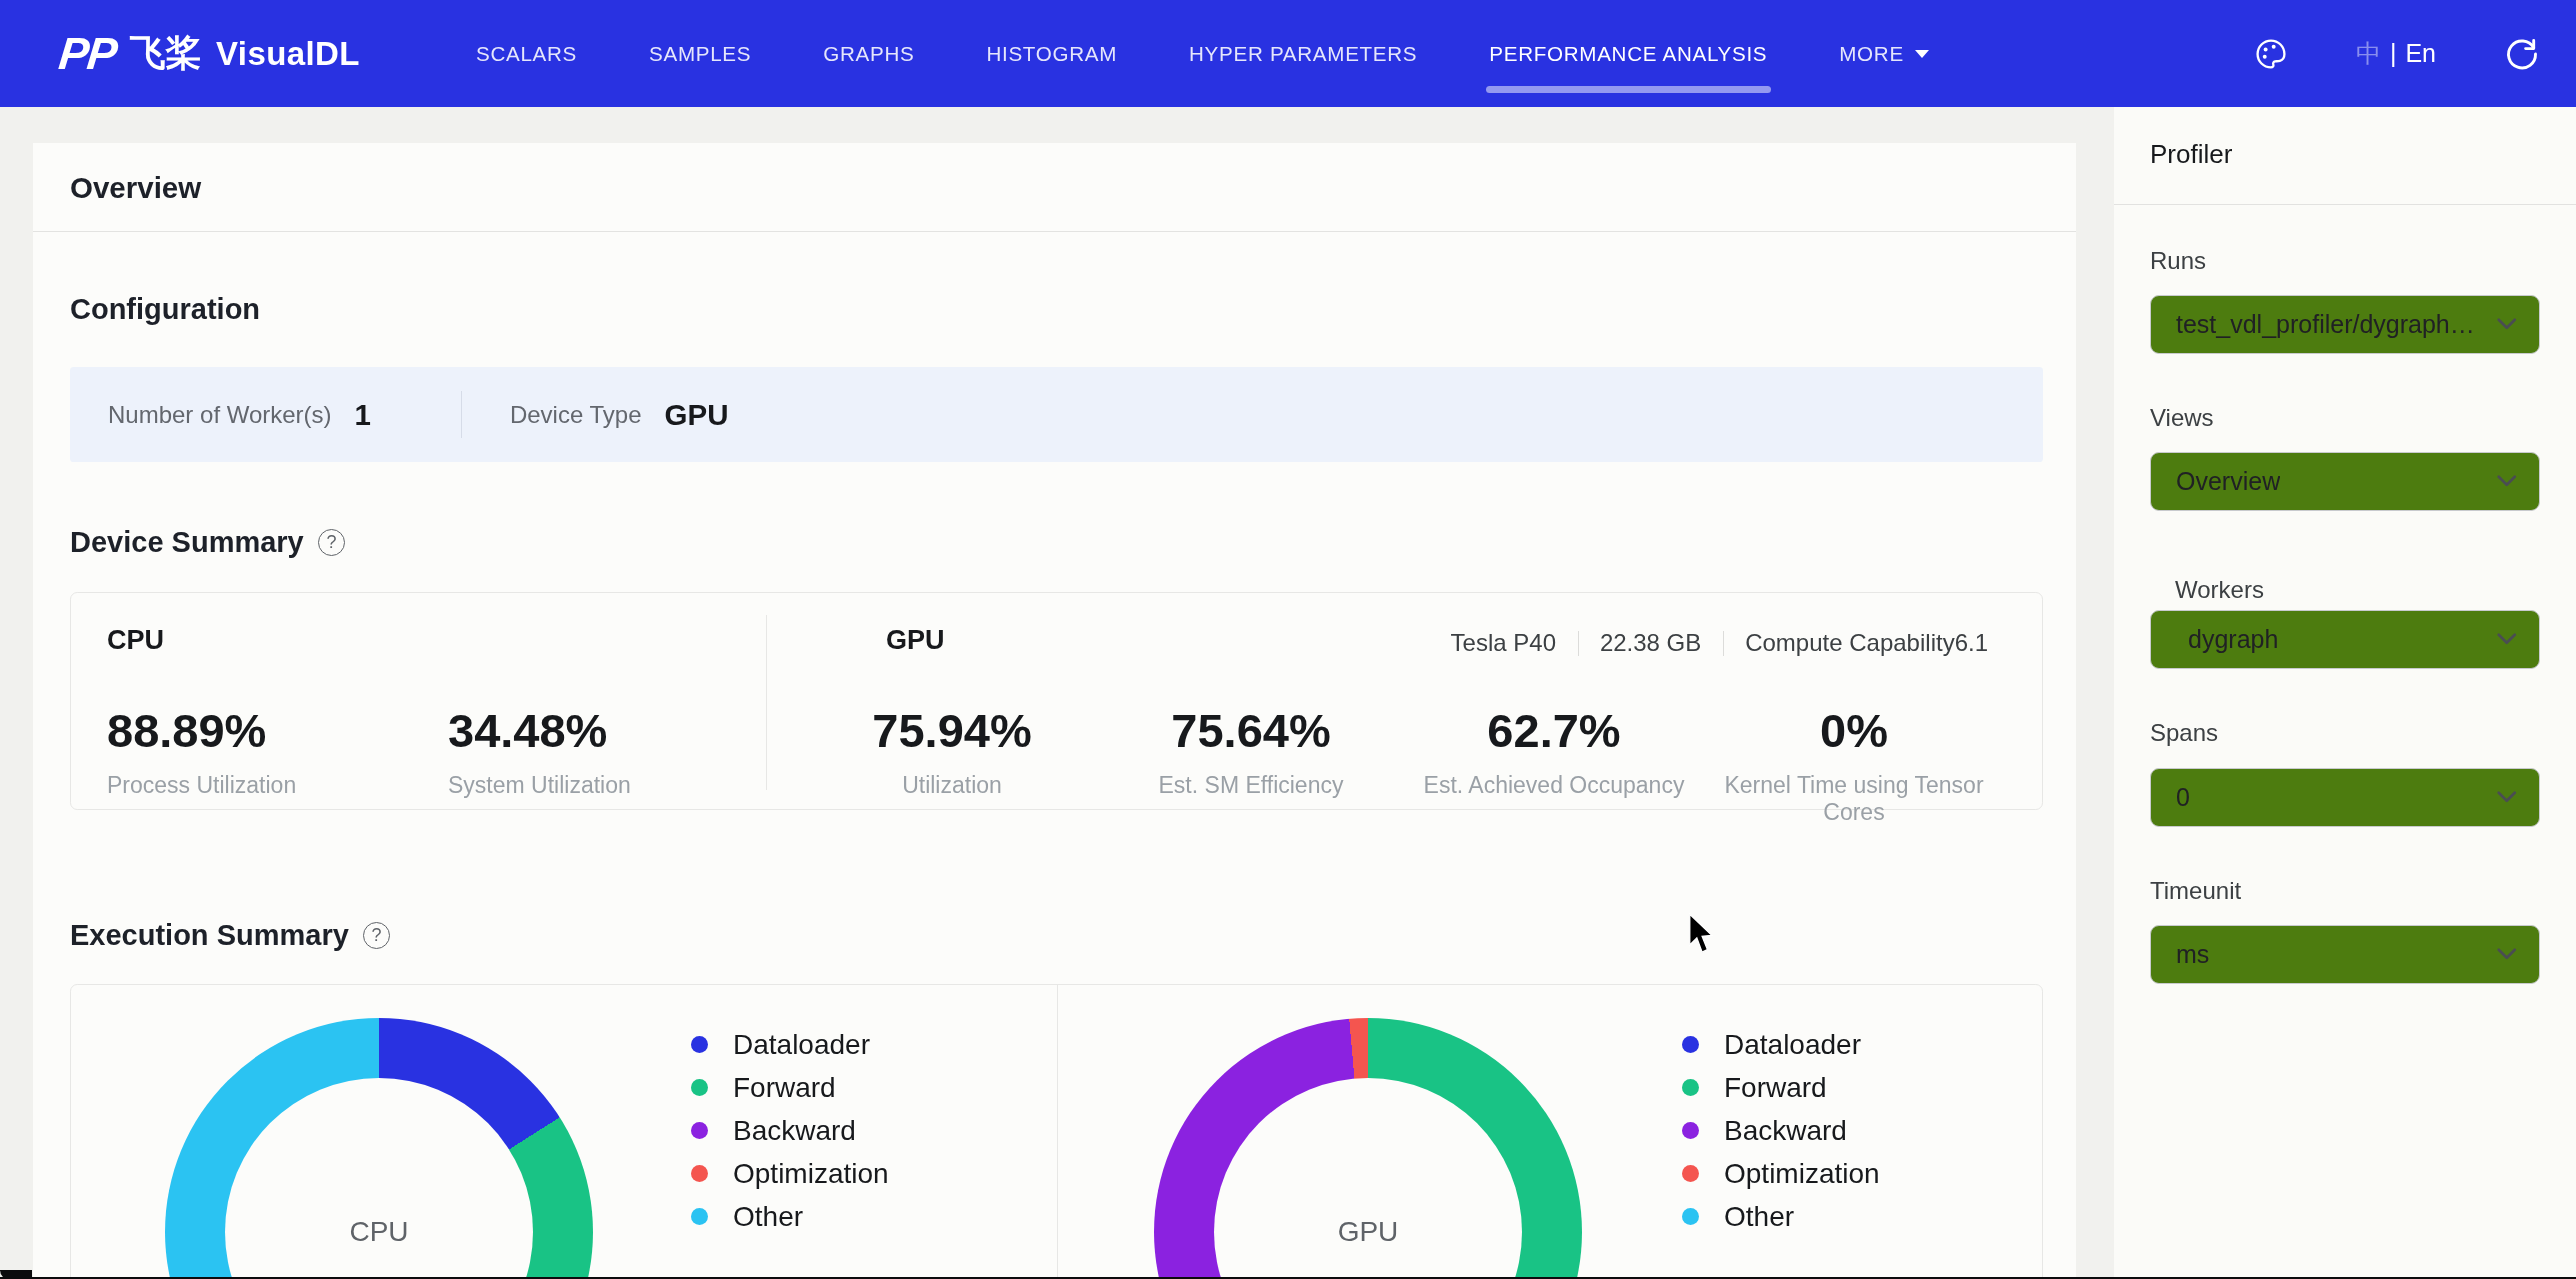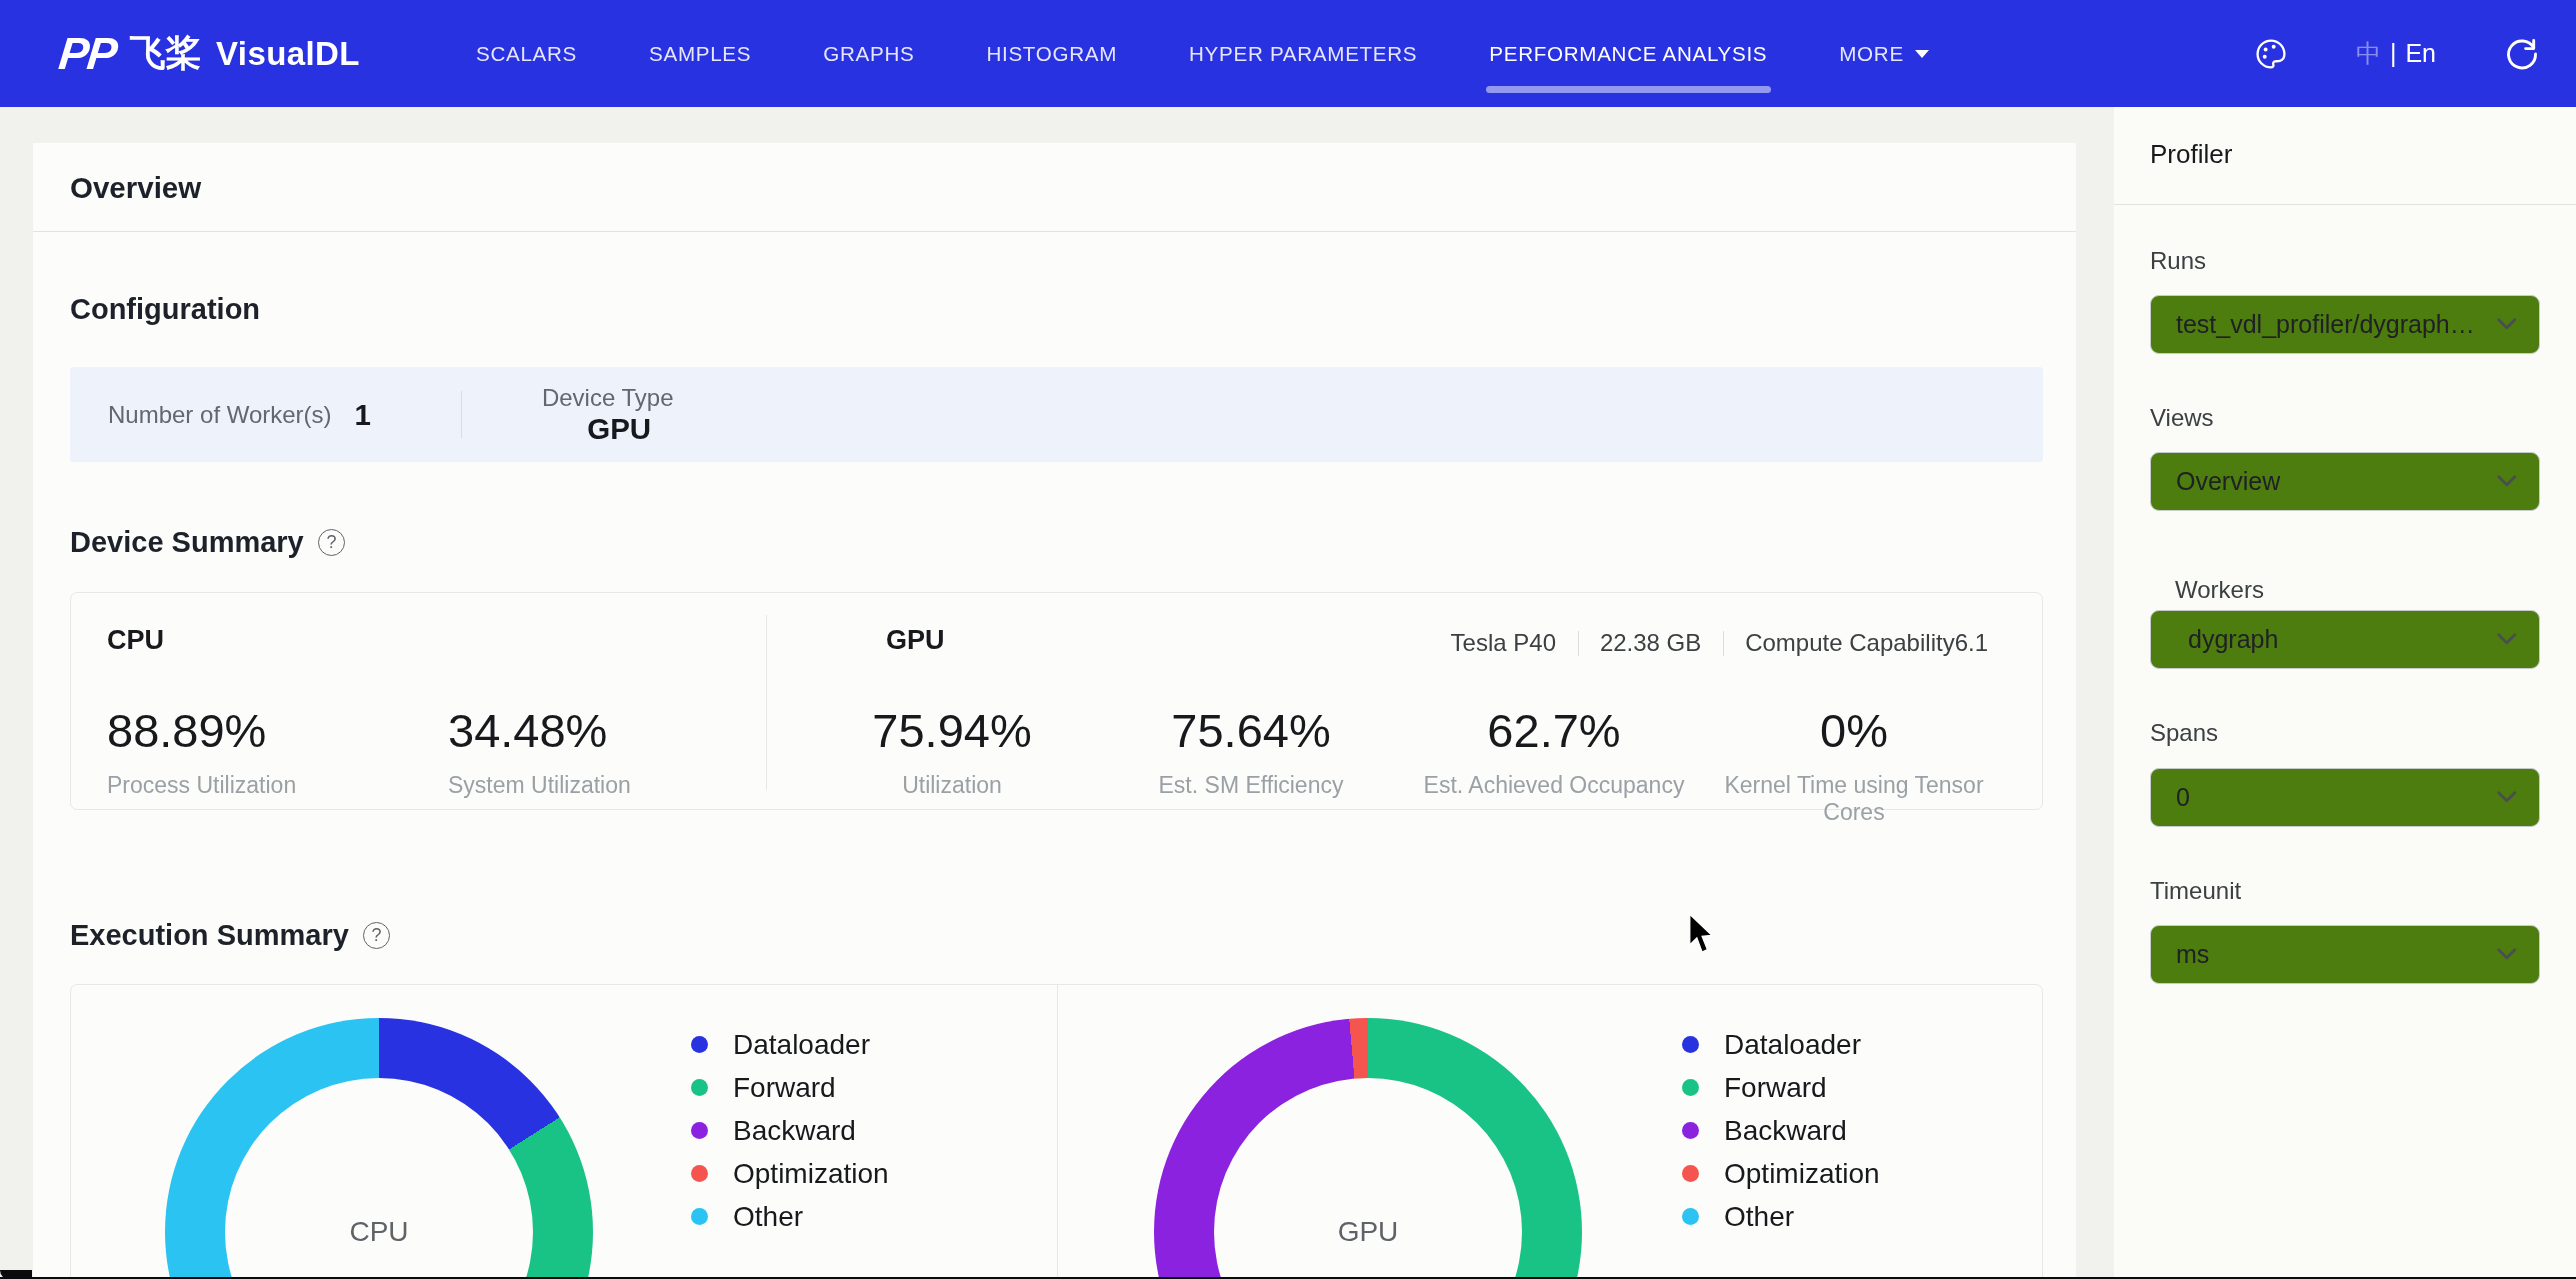--- a/index.html
+++ b/index.html
@@ -34,27 +34,27 @@
                      font-size:29px; font-weight:600; color:#1D2129; height:38px; }
   .help-icon { width:27px; height:27px; border:1.8px solid #5F6368; border-radius:50%; display:flex;
                align-items:center; justify-content:center; font-size:18px; font-weight:400; color:#5F6368; }
   
   .config-bar { position:absolute; left:37px; top:224px; width:1973px; height:95px; background:#EDF2FB;
                 border-radius:3.6px; display:flex; align-items:center; }
   .config-label { font-size:24px; color:#63676E; }
   .config-value { font-size:29.5px; font-weight:600; color:#17191C; margin-left:23px; }
   .config-item1 { margin-left:38px; display:flex; align-items:center; width:353px; }
   .config-sep { width:0.9px; height:47px; background:#D6DCE8; }
-  .config-item2 { margin-left:80px; display:flex; align-items:center;flex-direction:column; }
+  .config-item2 { margin-left:48px; display:flex; align-items:center; }
   
   .device-card { position:absolute; left:37px; top:449px; width:1973px; height:218px;
                  border:0.9px solid #E7E7E5; border-radius:7.2px; }
   .card-title { position:absolute; top:32px; font-size:27px; font-weight:600; color:#17191C; }
   .stat { position:absolute; top:111px; }
-  .stat .v { font-size:47px; font-weight:400; color:#17191C; line-height:54px; }
+  .stat .v { font-size:47px; font-weight:700; color:#17191C; line-height:54px; }
   .stat .l { font-size:23px; color:#9AA0A6; margin-top:14.3px; }
   .stat.centered { text-align:center; width:304px; }
   .vdiv { position:absolute; width:0.9px; background:#E7E7E5; }
   .gpu-info { position:absolute; right:54px; top:36px; display:flex; align-items:center; gap:21.5px; }
   .gpu-info .t { font-size:24px; color:#3C4043; }
   .gpu-info .s { width:0.9px; height:25px; background:#DCDCDA; }
   
   .exec-card { position:absolute; left:37px; top:841px; width:1973px; height:465px;
                border:0.9px solid #E7E7E5; border-radius:7.2px; }
   .donut { position:absolute; width:428px; height:428px; border-radius:50%;

